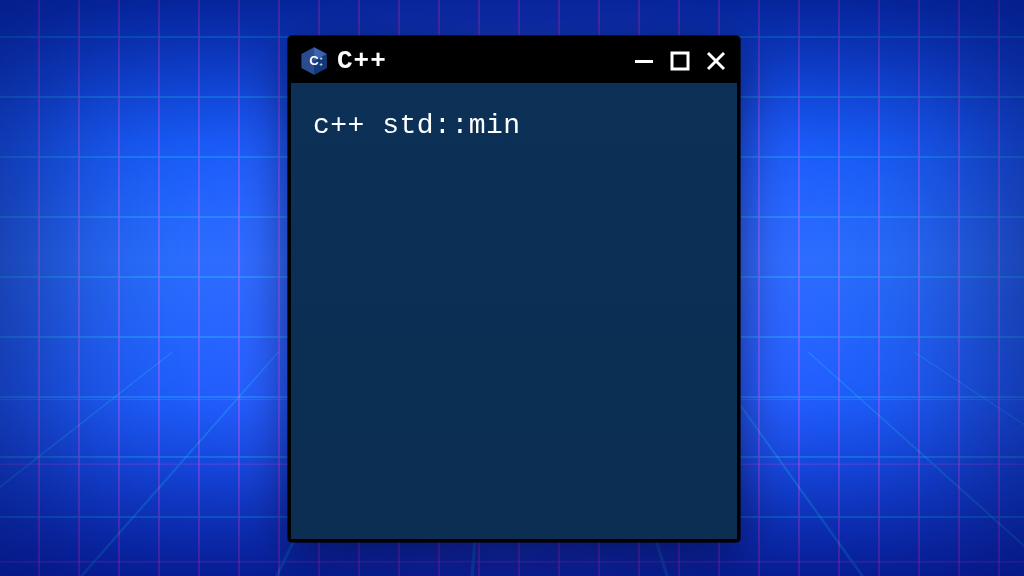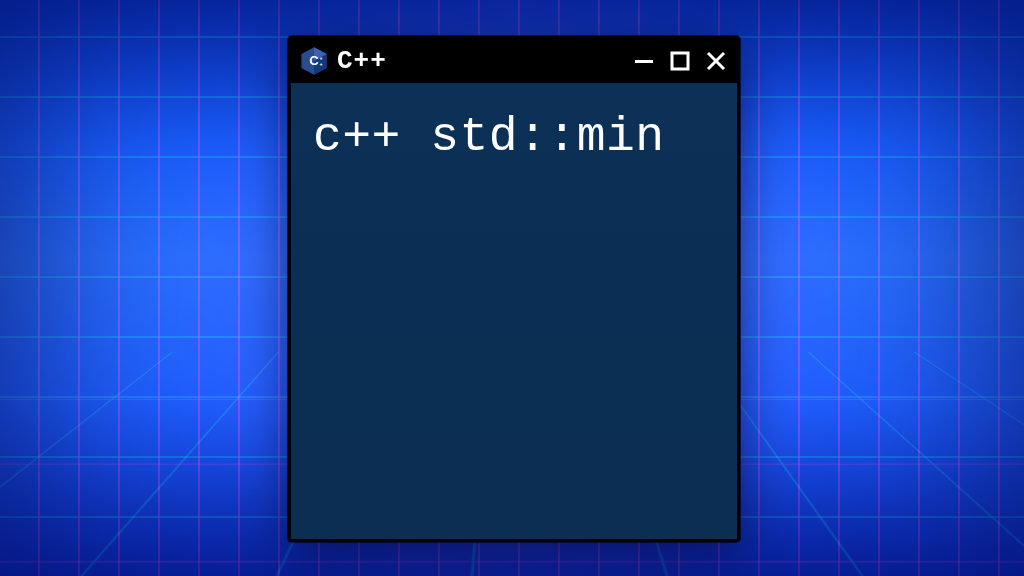--- a/index.html
+++ b/index.html
@@ -76,21 +76,21 @@
     .title-gap { flex:1; }
     .win-controls { display:flex; align-items:center; gap:10px; color:#fff; }
     .ctrl { width:26px; height:26px; display:flex; align-items:center; justify-content:center; cursor:pointer; }
     .ctrl svg { display:block; }
 
     .content {
       flex:1;
       padding: 26px 22px;
       color: #ffffff;
       font-family: "Consolas","Courier New",monospace;
-      font-size: 48px;
+      font-size: 28px;
       line-height: 1.2;
       letter-spacing: 0.5px;
       background: linear-gradient(180deg,#0c3056 0%, #0b2e52 100%);
     }
   </style>
 </head>
 <body>
 
 <div class="backdrop"></div>
 <div class="lines"></div>

